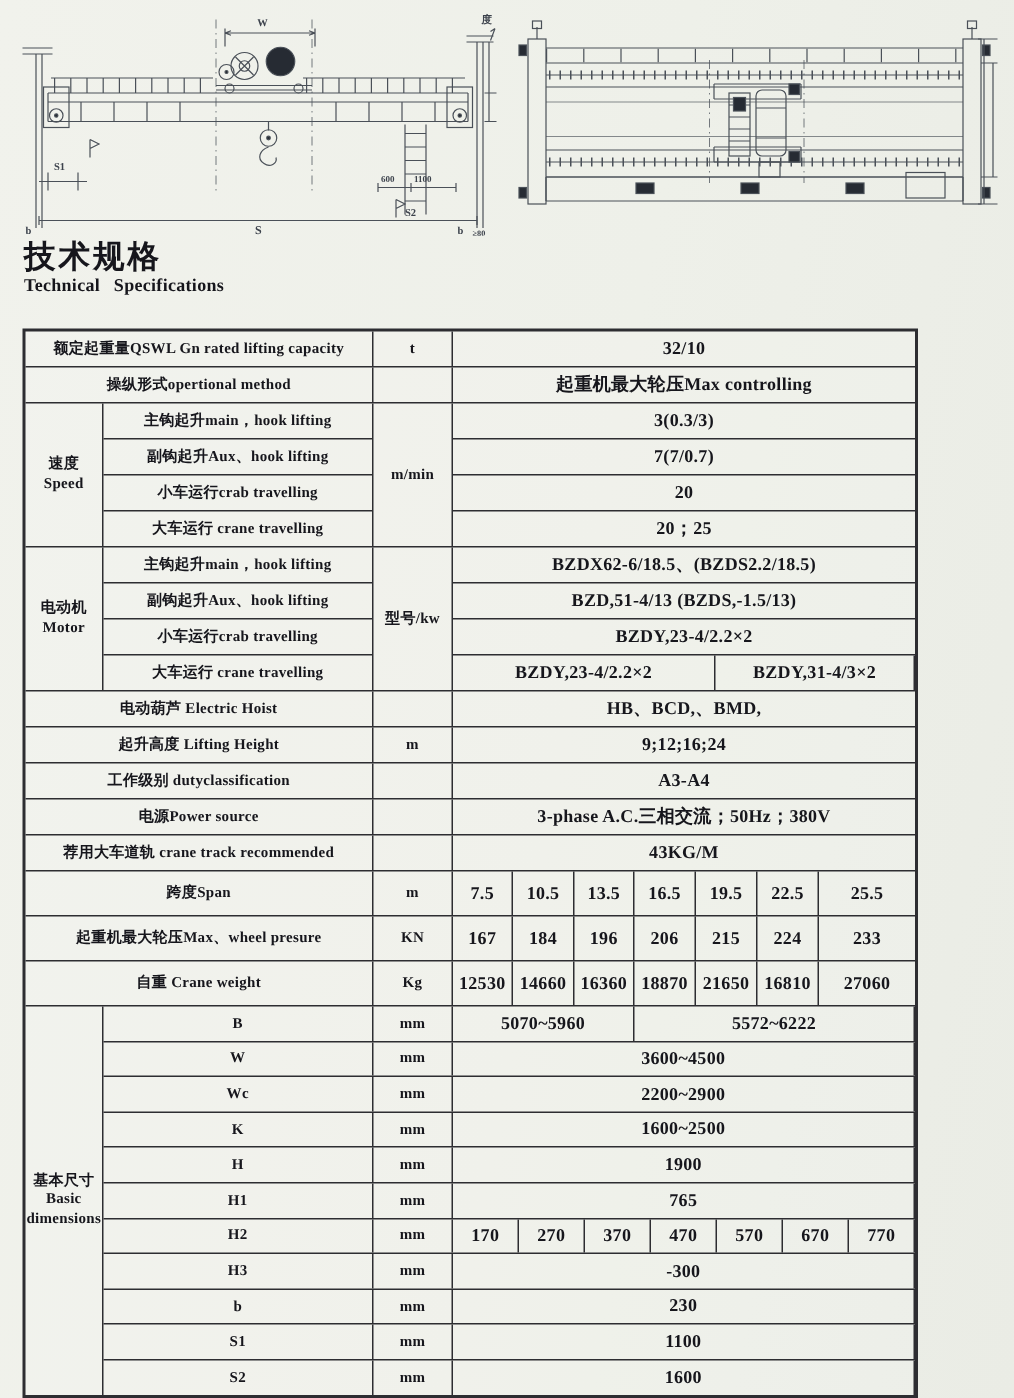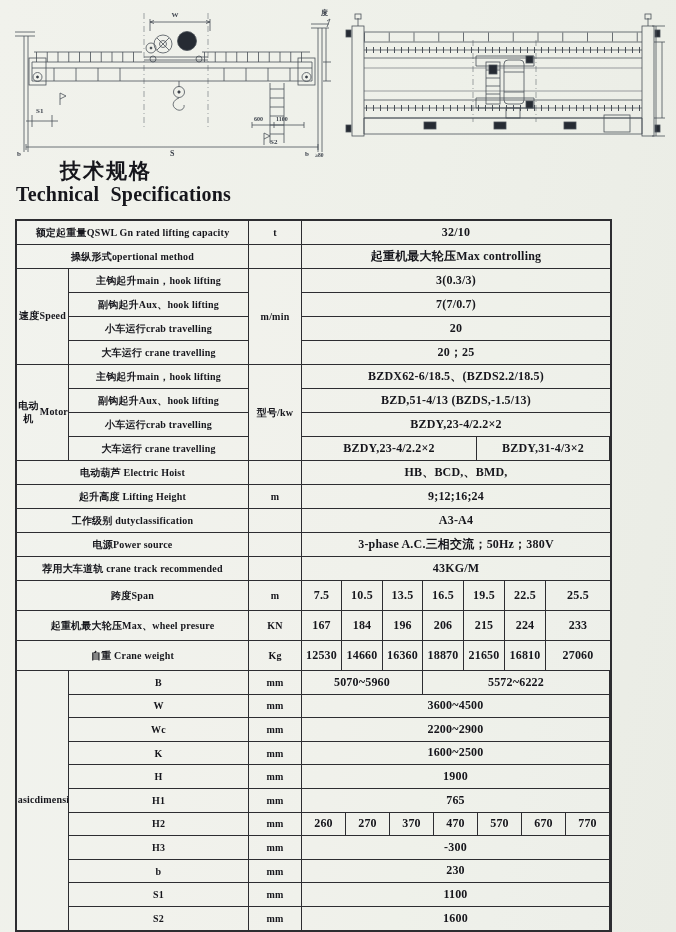--- a/index.html
+++ b/index.html
@@ -7,22 +7,22 @@
     position:relative;
     width:676px;height:932px;
     background:linear-gradient(100deg,#f1f2ec 0%,#eef0e9 55%,#eaece5 100%);
     font-family:"Liberation Serif","DejaVu Serif",serif;
     color:#16161c;
     overflow:hidden;
   }
   svg{display:block;}
   .draw{position:absolute;}
   .title{position:absolute;left:16px;top:160px;line-height:1.05;}
-  .title .zh{font-size:21px;font-weight:700;letter-spacing:2px;margin-left:44px;}
-  .title .en{font-size:20px;font-weight:700;word-spacing:6px;letter-spacing:0.2px;margin-top:2px;}
+  .title .zh{font-size:21px;font-weight:700;letter-spacing:2px;}
+  .title .en{font-size:12px;font-weight:700;word-spacing:6px;letter-spacing:0.2px;margin-top:2px;}
 
   .spec{
     position:absolute;left:15px;top:219px;width:597px;
     border:2px solid #2d2d31;box-sizing:border-box;
     background:rgba(255,255,255,0.12);
   }
   .r{display:flex;box-sizing:border-box;border-bottom:1px solid #2d2d31;}
   .spec > .r:last-child{border-bottom:none;}
   .c{
     box-sizing:border-box;border-right:1px solid #2d2d31;
@@ -38,21 +38,21 @@
   .wu{width:53px;flex:0 0 53px;}
   .wv{flex:1;}
   .col{display:flex;flex-direction:column;box-sizing:border-box;border-right:1px solid #2d2d31;}
   .col > .c,.col > .ir{border-right:none;border-bottom:1px solid #2d2d31;flex:1;}
   .col > .c:last-child,.col > .ir:last-child{border-bottom:none;}
   .ir{display:flex;box-sizing:border-box;}
   .h24{height:24px;flex:0 0 auto;}
   .h30{height:30px;flex:0 0 auto;}
   .sec96{height:96px;}
   .secdim{height:258.5px;}
-  .group{flex-direction:row;line-height:1.25;}
+  .group{flex-direction:column;line-height:1.25;}
   .v40{width:40px;flex:0 0 40px;}
   .v41{width:41px;flex:0 0 41px;}
   .eq{flex:1;}
   .sp175{width:175px;flex:0 0 175px;}
   .sp121{width:121px;flex:0 0 121px;}
 </style>
 </head>
 <body>
 
 <div class="page">
@@ -336,21 +336,21 @@
 
         <div class="ir">
           <div class="c wl">H1</div>
           <div class="c wu">mm</div>
           <div class="c val eq">765</div>
         </div>
 
         <div class="ir">
           <div class="c wl">H2</div>
           <div class="c wu">mm</div>
-          <div class="c val eq">260</div>
+          <div class="c val eq">170</div>
           <div class="c val eq">270</div>
           <div class="c val eq">370</div>
           <div class="c val eq">470</div>
           <div class="c val eq">570</div>
           <div class="c val eq">670</div>
           <div class="c val eq">770</div>
         </div>
 
         <div class="ir">
           <div class="c wl">H3</div>

